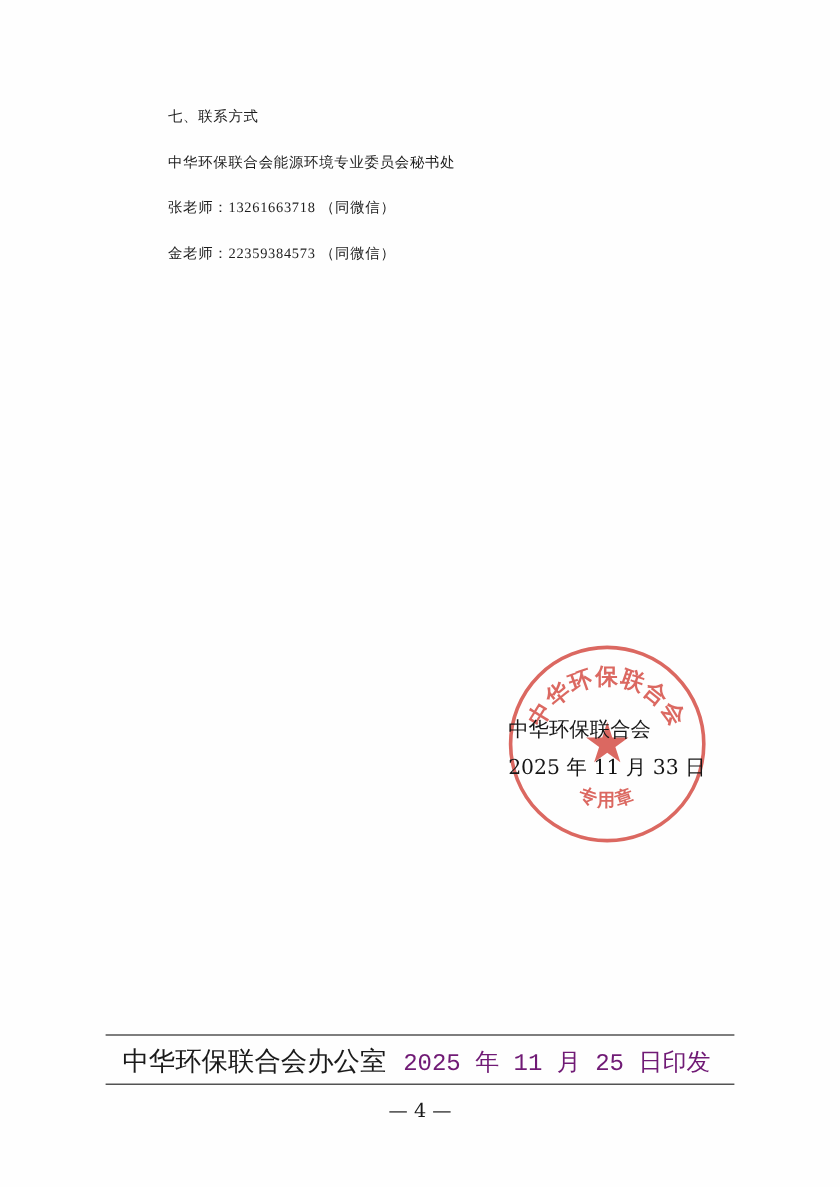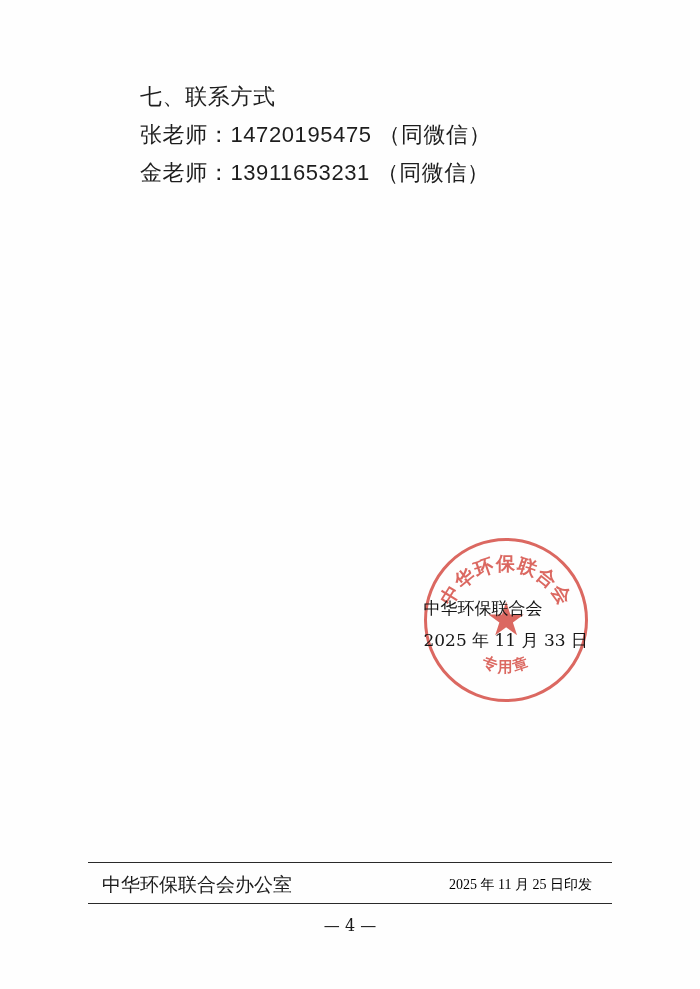--- a/index.html
+++ b/index.html
@@ -23,26 +23,26 @@
   }
 
   
   .content {
     position: absolute;
     left: 140px;
     top: 78px;
     width: 430px;
   }
   .line {
-    font-size: 22px;
+    font-size: 12px;
     line-height: 38px;
     letter-spacing: 0.6px;
     color: #1d1d1d;
     white-space: nowrap;
-    font-family: Liberation Sans, sans-serif;
+    font-family: Liberation Serif, serif;
   }
   .line.mono {
     font-family: "DejaVu Sans Mono", monospace;
     font-size: 15.5px;
     letter-spacing: 0px;
   }
   .gap {
     height: 36px;
   }
 
@@ -133,53 +133,54 @@
     position: absolute;
     left: 88px;
     top: 868px;
     width: 524px;
     height: 34px;
     display: flex;
     align-items: center;
   }
   .footer-left {
     margin-left: 14px;
-    font-size: 19px;
+    font-size: 22px;
     color: #1a1a1a;
     white-space: nowrap;
     font-family: "DejaVu Serif", serif;
   }
   .footer-right {
     margin-left: auto;
     margin-right: 20px;
-    font-size: 14px;
-    color: #000000;
-    white-space: nowrap;
-    font-family: Liberation Serif, serif;
+    font-size: 20px;
+    color: #701a75;
+    white-space: nowrap;
+    font-family: Liberation Mono, monospace;
   }
   .page-number {
     position: absolute;
     left: 0;
     top: 916px;
     width: 700px;
     text-align: center;
     font-size: 16px;
     color: #1a1a1a;
     font-family: "DejaVu Serif", serif;
   }
 </style>
 </head>
 <body>
 
 <div class="page">
 
   <div class="content">
     <div class="line">七、联系方式</div>
-    <div class="line">张老师：14720195475 （同微信）</div>
-    <div class="line">金老师：13911653231 （同微信）</div>
+    <div class="line">中华环保联合会能源环境专业委员会秘书处</div>
+    <div class="line">张老师：13261663718 （同微信）</div>
+    <div class="line">金老师：22359384573 （同微信）</div>
     <div class="gap"></div>
   </div>
 
   <div class="seal">
     <div class="seal-inner">
       <svg class="seal-arc" viewBox="0 0 158 158">
         <defs>
           <path id="arcTop" d="M 20,88 A 59,59 0 0 1 138,88"></path>
           <path id="arcBottom" d="M 30,96 A 52,52 0 0 0 128,96"></path>
         </defs>

